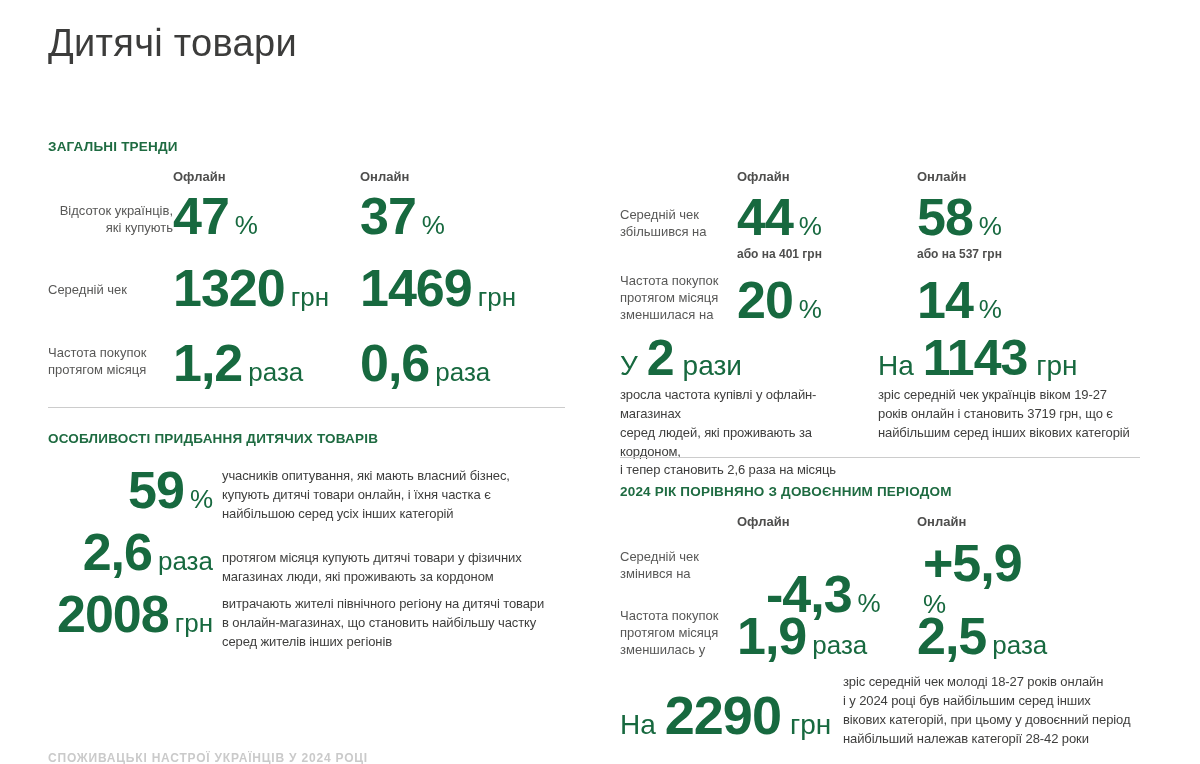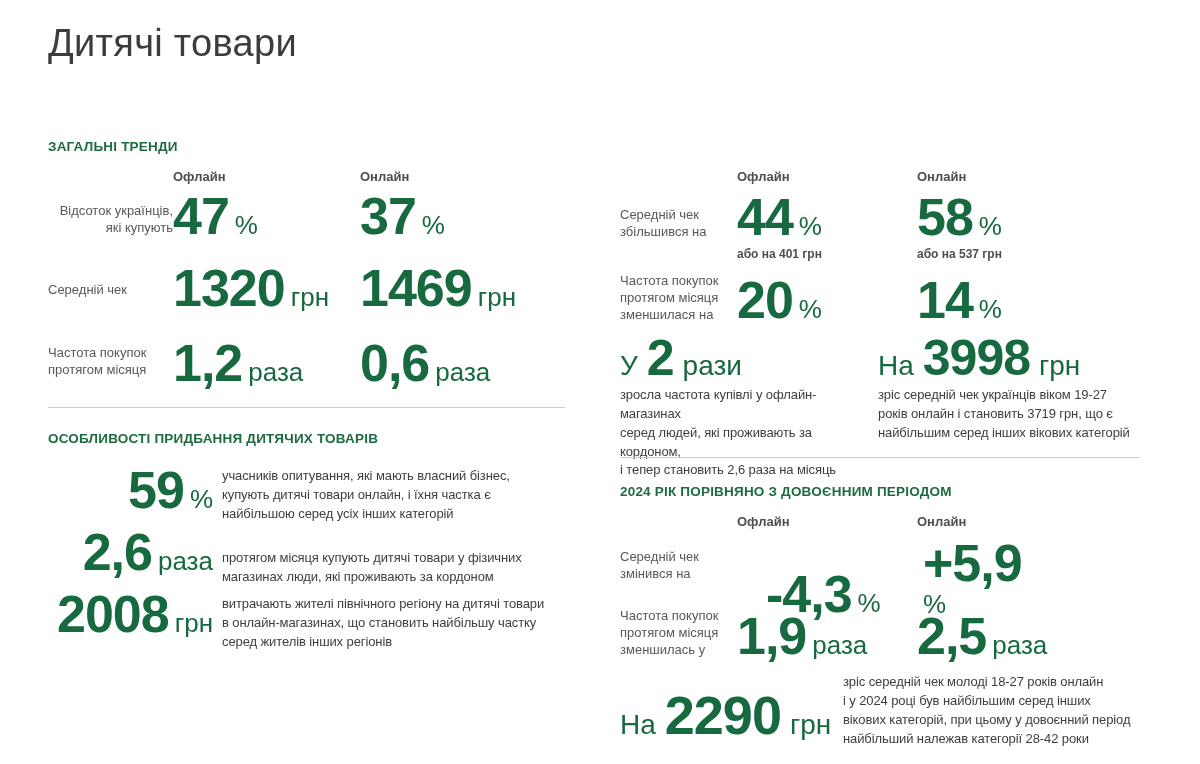--- a/index.html
+++ b/index.html
@@ -127,21 +127,21 @@
     <span class="hl-pre">У</span>
     <span class="hl-num">2</span>
     <span class="hl-unit">рази</span>
   </div>
   <div class="abs para" style="left:620px;top:386px;width:256px;">зросла частота купівлі у офлайн-магазинах
 серед людей, які проживають за кордоном,
 і тепер становить 2,6 раза на місяць</div>
 
   <div class="abs hl" style="left:878px;top:333px;">
     <span class="hl-pre">На</span>
-    <span class="hl-num">3998</span>
+    <span class="hl-num">1143</span>
     <span class="hl-unit">грн</span>
   </div>
   <div class="abs para" style="left:878px;top:386px;width:300px;">зріс середній чек українців віком 19-27
 років онлайн і становить 3719 грн, що є
 найбільшим серед інших вікових категорій</div>
 
   <div class="divider" style="left:620px;top:457px;width:520px;"></div>
 
   <div class="abs sec-title" style="left:620px;top:484px;">2024 РІК ПОРІВНЯНО З ДОВОЄННИМ ПЕРІОДОМ</div>
   <div class="abs col-head" style="left:737px;top:514px;">Офлайн</div>
@@ -173,14 +173,15 @@
   <div class="abs hl hl-lg" style="left:620px;top:688px;">
     <span class="hl-pre">На</span>
     <span class="hl-num">2290</span>
     <span class="hl-unit">грн</span>
   </div>
   <div class="abs para" style="left:843px;top:673px;width:345px;">зріс середній чек молоді 18-27 років онлайн
 і у 2024 році був найбільшим серед інших
 вікових категорій, при цьому у довоєнний період
 найбільший належав категорії 28-42 роки</div>
 
+  <div class="abs footer" style="left:48px;top:751px;">СПОЖИВАЦЬКІ НАСТРОЇ УКРАЇНЦІВ У 2024 РОЦІ</div>
 
 </div>
 
 </body></html>

